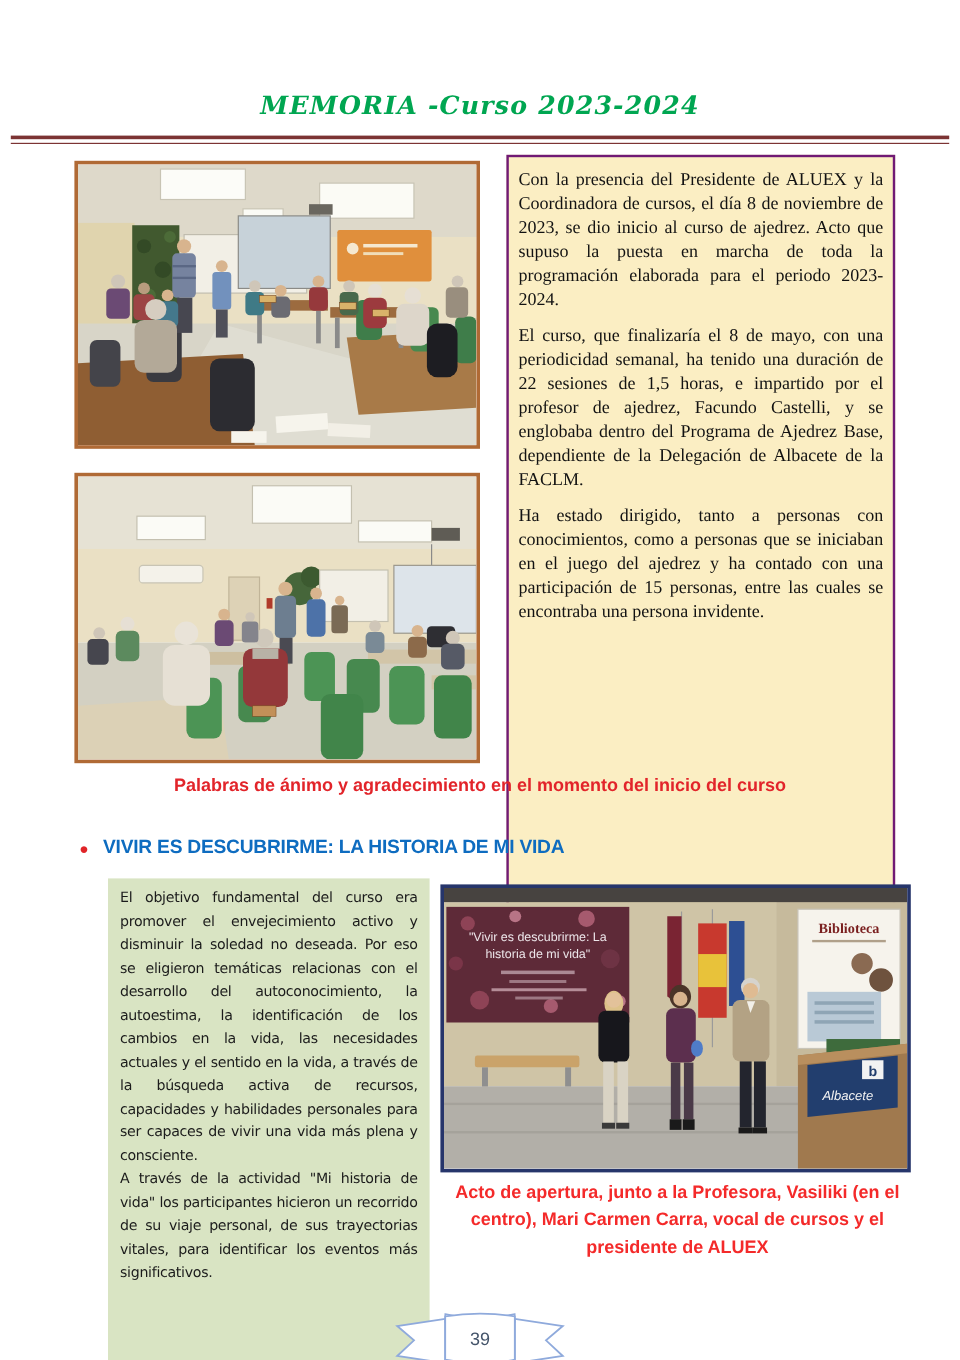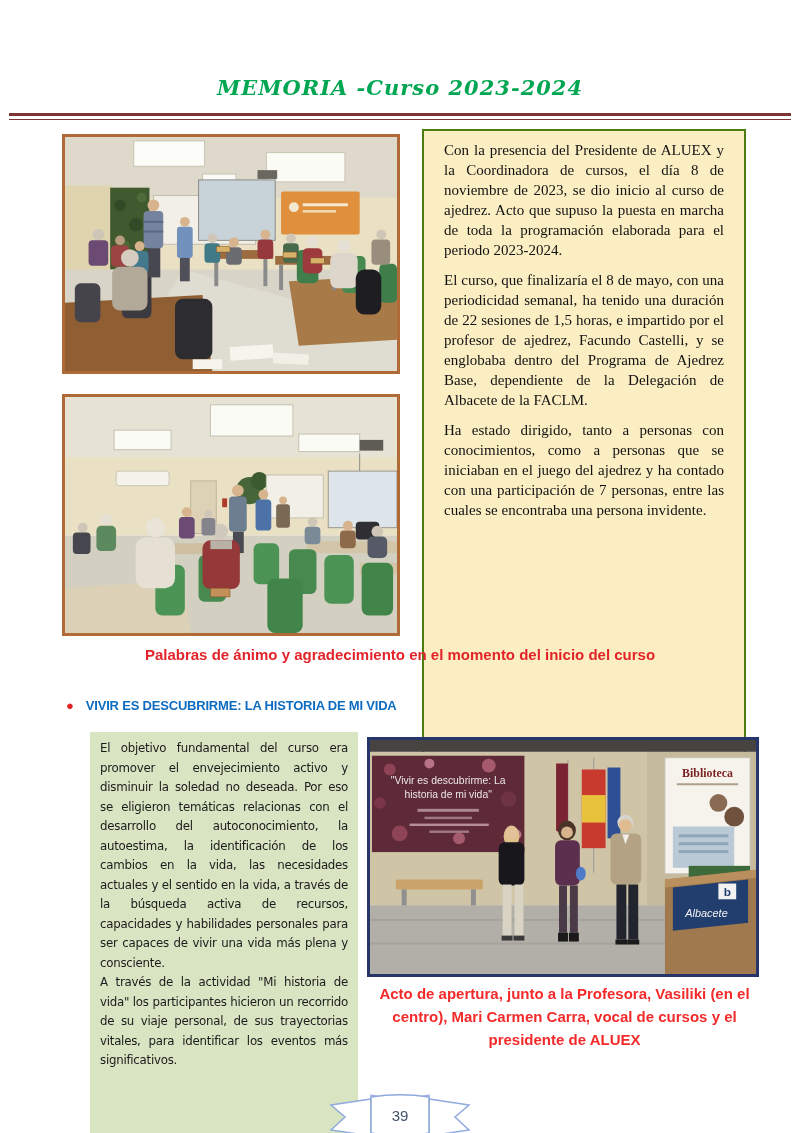--- a/index.html
+++ b/index.html
@@ -12,31 +12,31 @@
   .header-rule{position:absolute;top:84px;left:9px;right:9px;height:3px;
     border-top:3px solid #7c3434;border-bottom:1px solid #7c3434;}
 
   .photo{position:absolute;box-sizing:border-box;overflow:hidden;}
   .photo svg{display:block;width:100%;height:100%;}
   #photo1{left:62px;top:105px;width:338px;height:240px;border:3px solid #b06a35;}
   #photo2{left:62px;top:365px;width:338px;height:242px;border:3px solid #b06a35;}
   #photo3{left:367px;top:708px;width:392px;height:240px;border:3px solid #26356b;}
 
   .yellowbox{position:absolute;left:422px;top:100px;width:324px;height:655px;
-    box-sizing:border-box;background:#fbeec3;border:2px solid #4d7c0f;
-    padding:9px 20px;font-family:"Liberation Serif",serif;font-size:15px;
+    box-sizing:border-box;background:#fbeec3;border:2px solid #701a75;
+    padding:9px 8px;font-family:"Liberation Serif",serif;font-size:15px;
     line-height:20px;color:#121212;text-align:justify;}
   .yellowbox p{margin:0 0 10px 0;}
 
   .caption1{position:absolute;left:20px;right:20px;top:617px;text-align:center;
     color:#e2242a;font-weight:bold;font-size:15px;}
 
   .section-head{position:absolute;left:66px;top:669px;display:flex;align-items:center;}
   .section-head .bullet{color:#e02428;font-size:13px;margin-right:12px;line-height:1;}
-  .section-head .head-text{color:#0e6cc0;font-weight:bold;font-size:13px;
+  .section-head .head-text{color:#0e6cc0;font-weight:bold;font-size:16px;
     letter-spacing:-0.2px;}
 
   .greenbox{position:absolute;left:90px;top:703px;width:268px;height:413px;
     box-sizing:border-box;background:#d9e4c3;padding:7px 10px;
     font-family:"DejaVu Sans",sans-serif;font-size:11.8px;line-height:19.5px;
     letter-spacing:-0.25px;color:#1b1b1b;text-align:justify;overflow:hidden;}
   .greenbox p{margin:0;}
 
   .caption2{position:absolute;left:372px;top:953px;width:385px;text-align:center;
     color:#f42a2a;font-weight:bold;font-size:15px;line-height:23px;
@@ -210,21 +210,21 @@
         <circle cx="318" cy="138" r="6" fill="#cfc6b8"></circle>
           <rect x="308" y="143" width="20" height="22" rx="5" fill="#565a66"></rect>
       </g>
       <rect x="148" y="196" width="20" height="9" fill="#c29058" stroke="#7a4a22" stroke-width="0.5"></rect>
     </svg>
   </div>
 
   <div class="yellowbox">
     <p>Con la presencia del Presidente de ALUEX  y la Coordinadora de cursos, el día 8 de noviembre de 2023, se dio inicio al curso de ajedrez. Acto que supuso la puesta en marcha de toda la programación elaborada para el periodo 2023-2024.</p>
     <p>El curso, que finalizaría el 8 de mayo,  con una periodicidad semanal,  ha tenido una duración de 22 sesiones de 1,5 horas, e impartido por el profesor de ajedrez, Facundo Castelli, y se englobaba dentro del Programa de Ajedrez Base, dependiente de la Delegación de Albacete de la FACLM.</p>
-    <p>Ha estado dirigido, tanto a personas con conocimientos, como a personas que se iniciaban en el juego del ajedrez y ha contado con una participación de 7 personas, entre las cuales se encontraba una persona invidente.</p>
+    <p>Ha estado dirigido, tanto a personas con conocimientos, como a personas que se iniciaban en el juego del ajedrez y ha contado con una participación de 15 personas, entre las cuales se encontraba una persona invidente.</p>
   </div>
 
   <div class="caption1">Palabras de ánimo y agradecimiento en el momento del inicio del curso</div>
 
   <div class="section-head">
     <span class="bullet">●</span>
     <span class="head-text">VIVIR ES DESCUBRIRME: LA HISTORIA DE MI VIDA</span>
   </div>
 
   <div class="greenbox">

